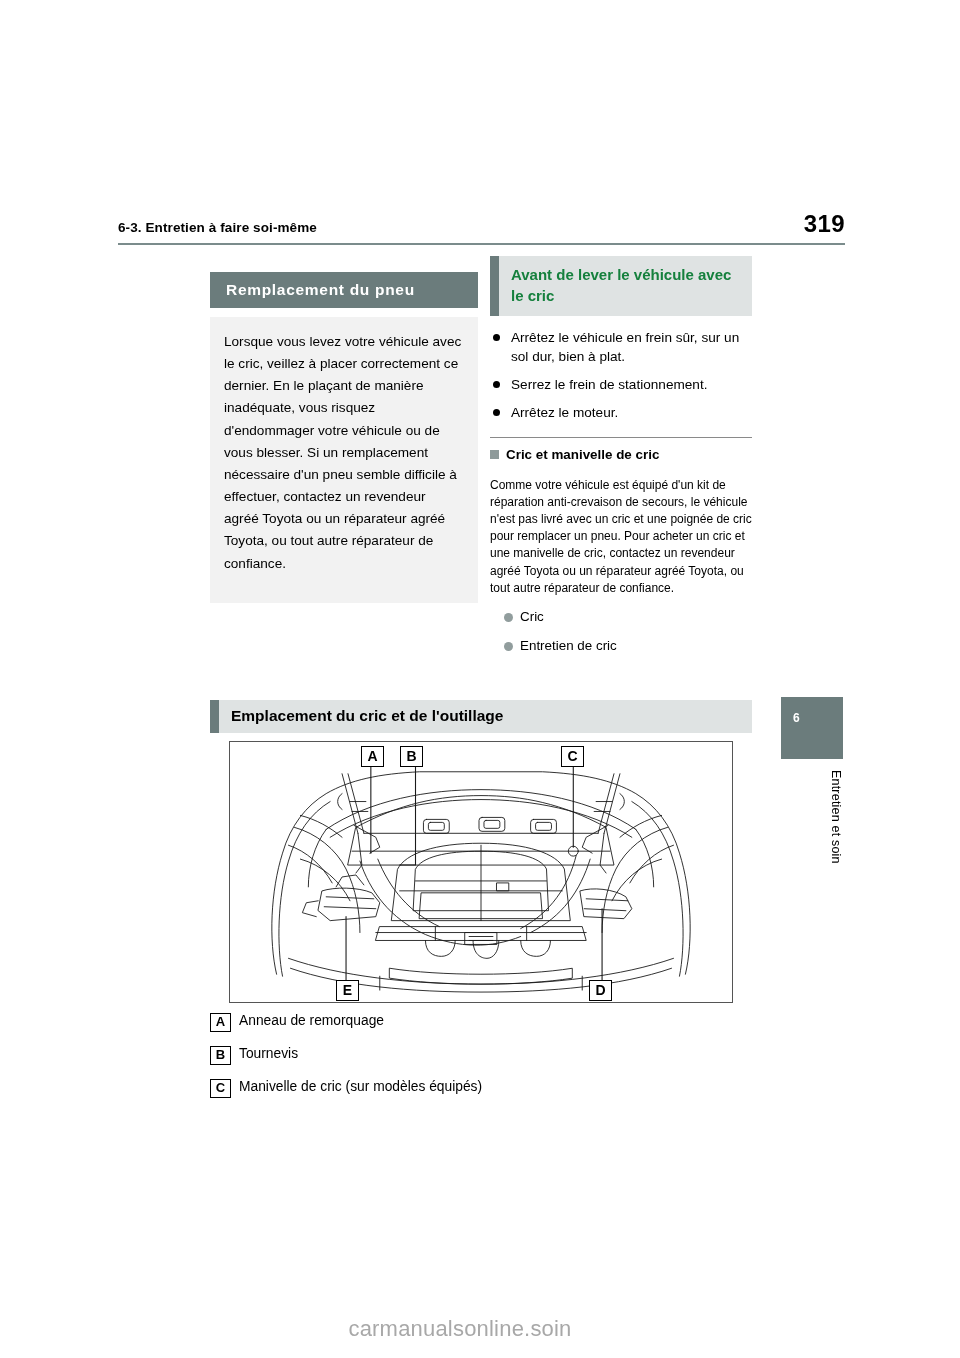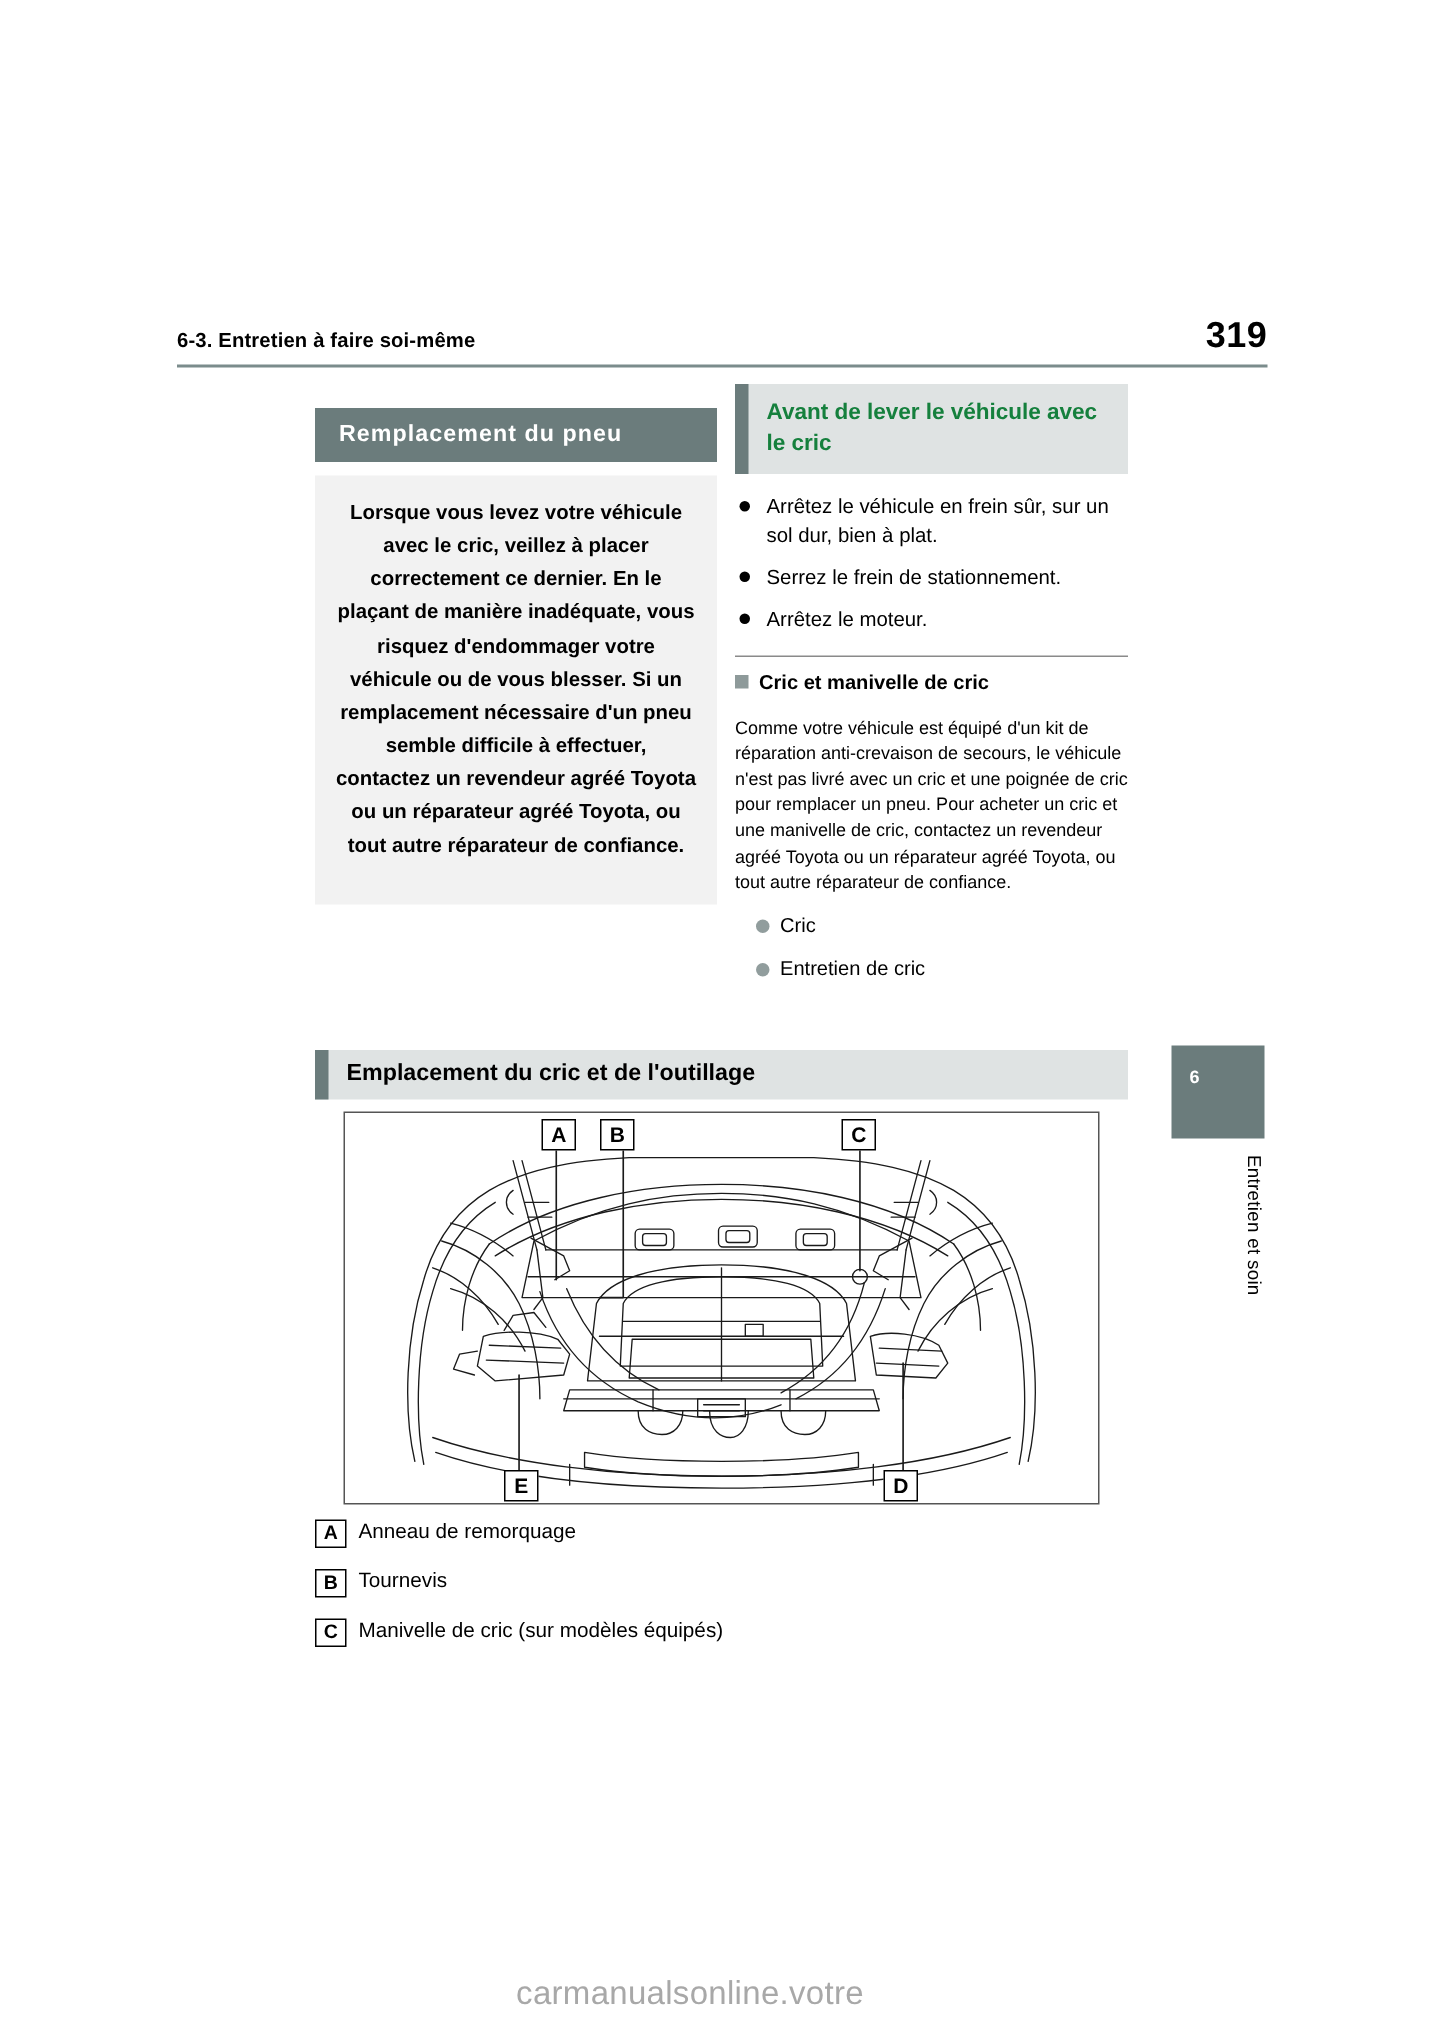--- a/index.html
+++ b/index.html
@@ -55,23 +55,22 @@
   }
   .warn-box{
     background:#f2f2f2;
     padding:14px 14px 16px 14px;
     box-sizing:border-box;
     margin-top:9px;
     min-height:286px;
   }
   .warn-box p{
     margin:0;
-    font-size:13.6px;font-weight:bold;line-height:1.63;
+    font-size:13.6px;font-weight:normal;line-height:1.63;
     color:#000;
-    text-align:center;
   }
 
   
   .col-right{position:absolute;left:490px;top:256px;width:262px;}
   .box-head{
     background:#dfe3e3;
     border-left:9px solid #6b7c7c;
     box-sizing:border-box;
     padding:8px 10px 9px 12px;
     font-size:15px;font-weight:bold;line-height:1.42;
@@ -311,15 +310,15 @@
     <div class="legend-row">
       <div class="legend-key">B</div>
       <div class="legend-txt">Tournevis</div>
     </div>
     <div class="legend-row">
       <div class="legend-key">C</div>
       <div class="legend-txt">Manivelle de cric (sur modèles équipés)</div>
     </div>
   </div>
 
-  <div class="watermark">carmanualsonline.votre</div>
+  <div class="watermark">carmanualsonline.soin</div>
 
 </div>
 
 </body></html>

